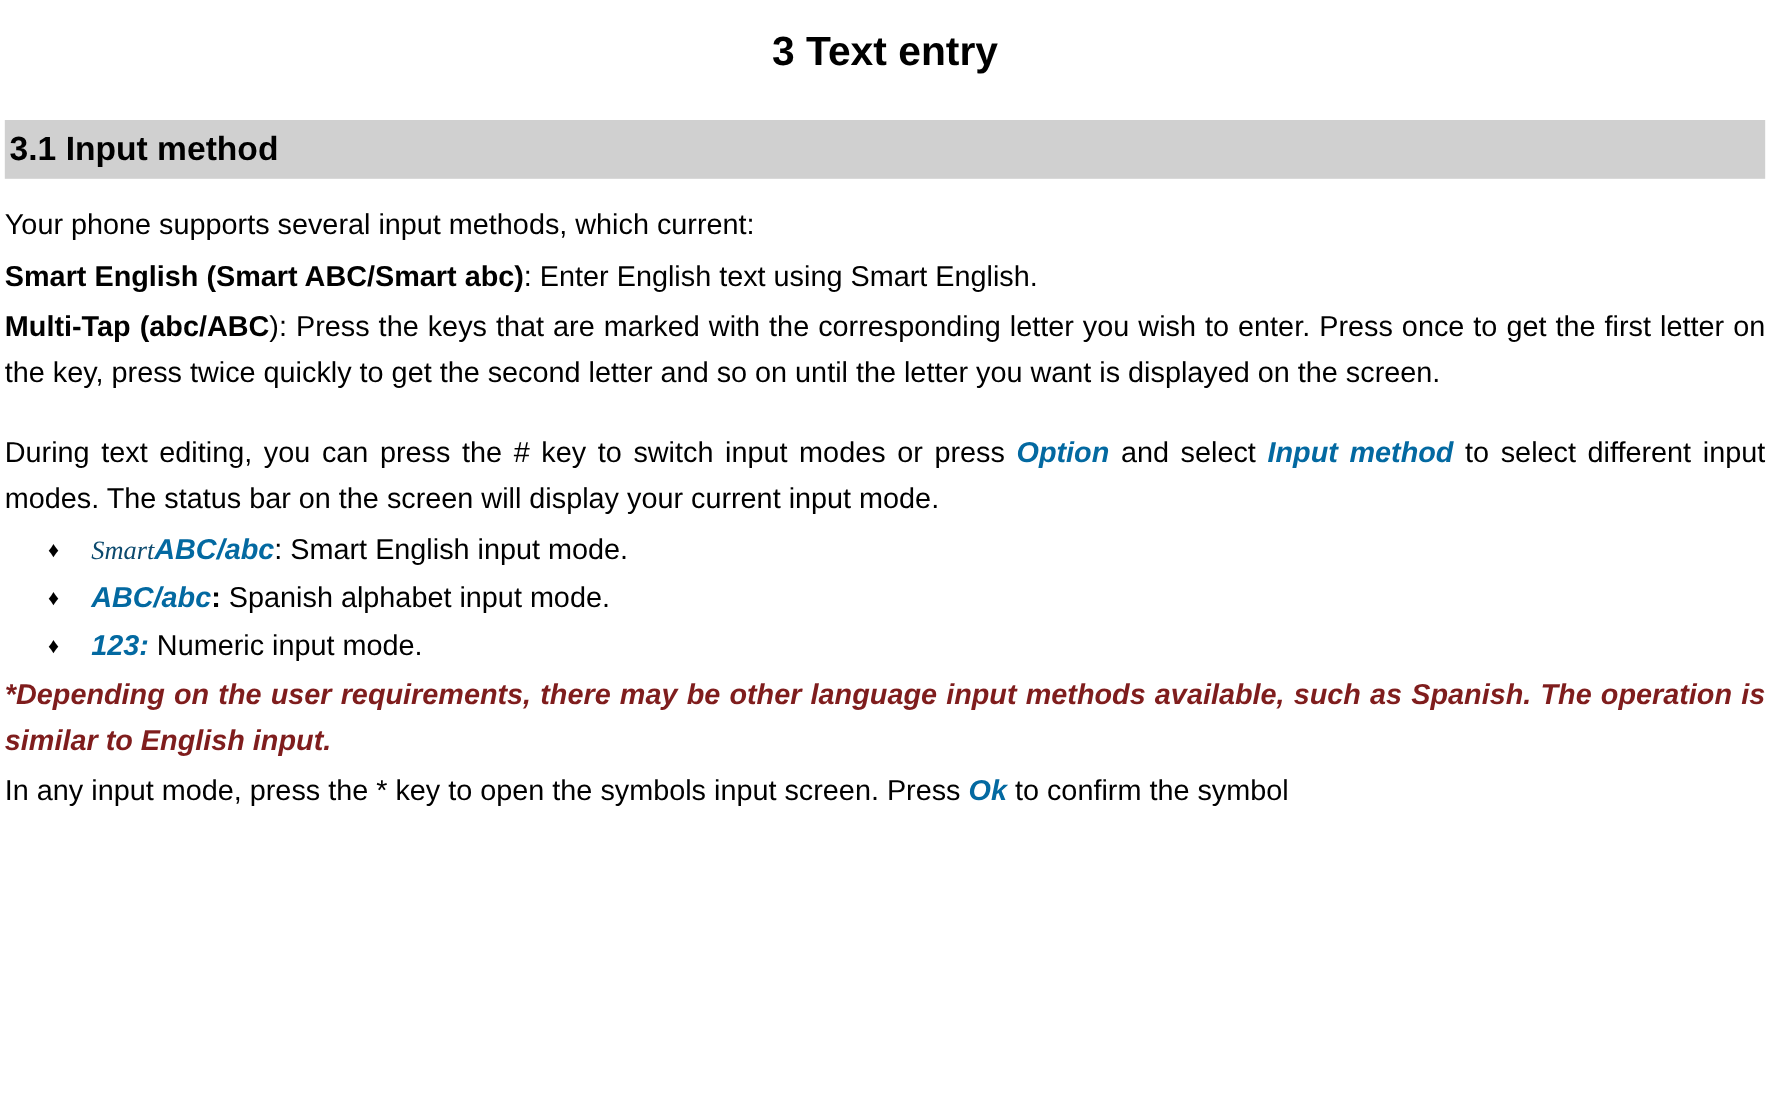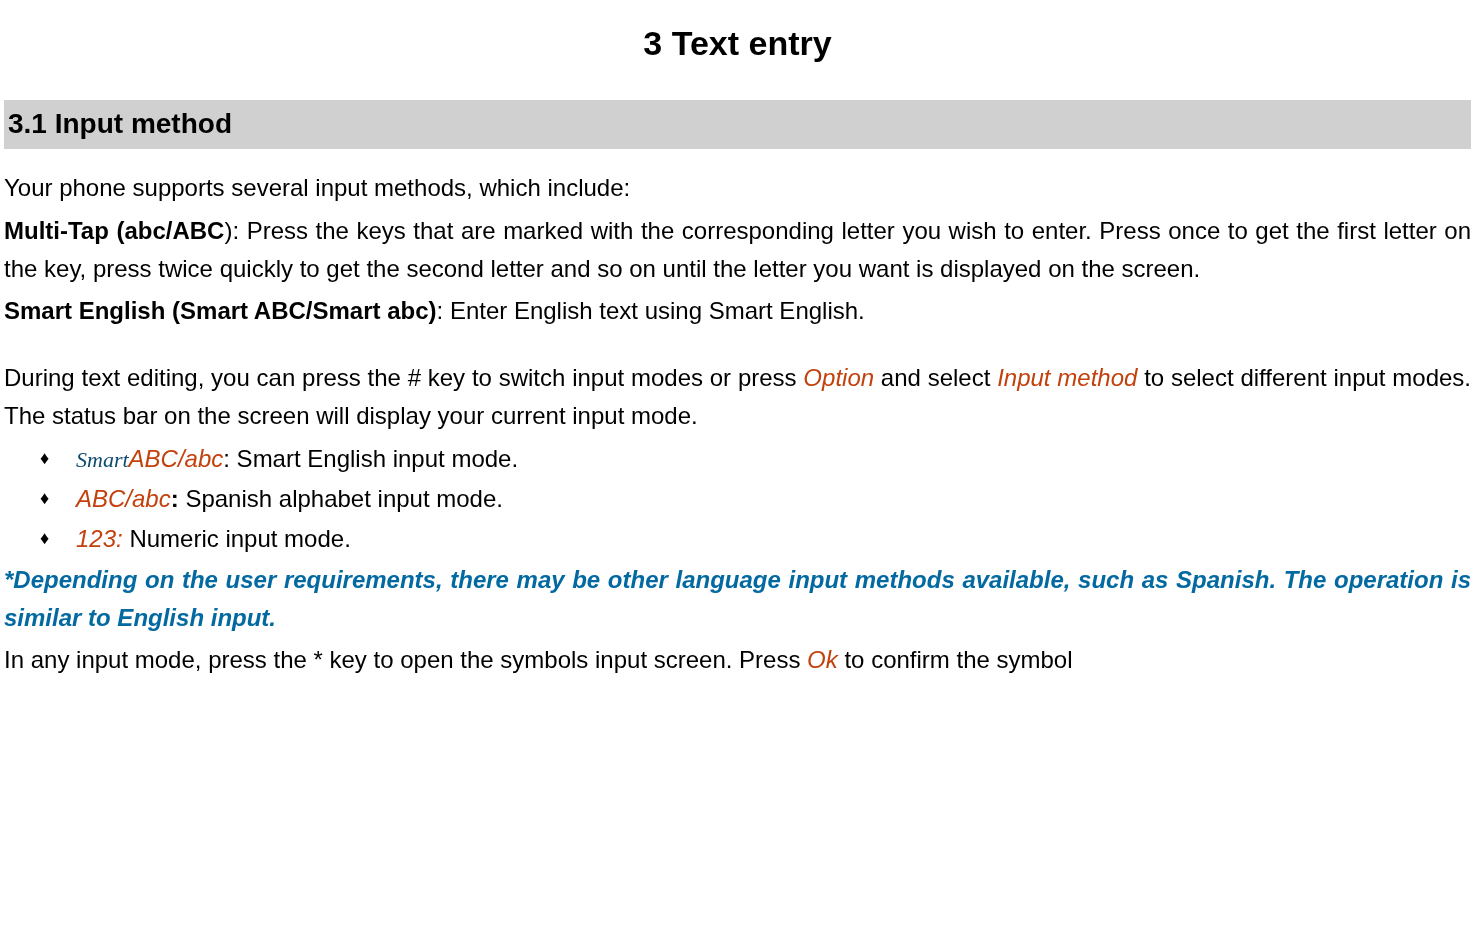--- a/index.html
+++ b/index.html
@@ -30,22 +30,22 @@
       margin-bottom: 20px;
     }
     .para {
       margin-bottom: 4px;
       text-align: justify;
     }
     .bold {
       font-weight: bold;
     }
     .hl {
-      color: #c2410c;
-      font-weight: normal;
+      color: #0369a1;
+      font-weight: bold;
       font-style: italic;
     }
     .bullet-list {
       list-style: none;
       margin-left: 36px;
     }
     .bullet-list li {
       position: relative;
       padding-left: 36px;
       margin-bottom: 2px;
@@ -59,21 +59,21 @@
     }
     .smart-icon {
       color: #0c4a6e;
       font-family: cursive;
       font-style: italic;
       font-weight: normal;
       font-size: 22px;
       vertical-align: baseline;
     }
     .note-blue {
-      color: #0369a1;
+      color: #7f1d1d;
       font-weight: bold;
       font-style: italic;
     }
     .subheading {
       font-size: 26px;
       font-weight: bold;
       margin-left: 70px;
       margin-top: 6px;
       margin-bottom: 4px;
     }
@@ -87,28 +87,28 @@
     }
   </style>
 </head>
 <body>
 
 <div class="content">
   <h1 class="chapter-title">3  Text entry</h1>
 
   <h2 class="section-heading">3.1  Input method</h2>
 
-  <p class="para">Your phone supports several input methods, which include:</p>
+  <p class="para">Your phone supports several input methods, which current:</p>
+
+  <p class="para">
+    <span class="bold">Smart English (Smart ABC/Smart abc)</span><span>: Enter English text using Smart English.</span>
+  </p>
 
   <p class="para">
     <span class="bold">Multi-Tap (abc/ABC</span><span>): Press the keys that are marked with the corresponding letter you wish to enter. Press once to get the first letter on the key, press twice quickly to get the second letter and so on until the letter you want is displayed on the screen.</span>
-  </p>
-
-  <p class="para">
-    <span class="bold">Smart English (Smart ABC/Smart abc)</span><span>: Enter English text using Smart English.</span>
   </p>
 
 
   <p class="para" style="margin-top:28px;">
     <span>During text editing, you can press the # key to switch input modes or press </span><span class="hl">Option</span><span> and select </span><span class="hl">Input method</span><span> to select different input modes. The status bar on the screen will display your current input mode.</span>
   </p>
 
   <ul class="bullet-list">
     <li>
       <span class="smart-icon">Smart</span><span class="hl">ABC/abc</span><span>: Smart English input mode.</span>

